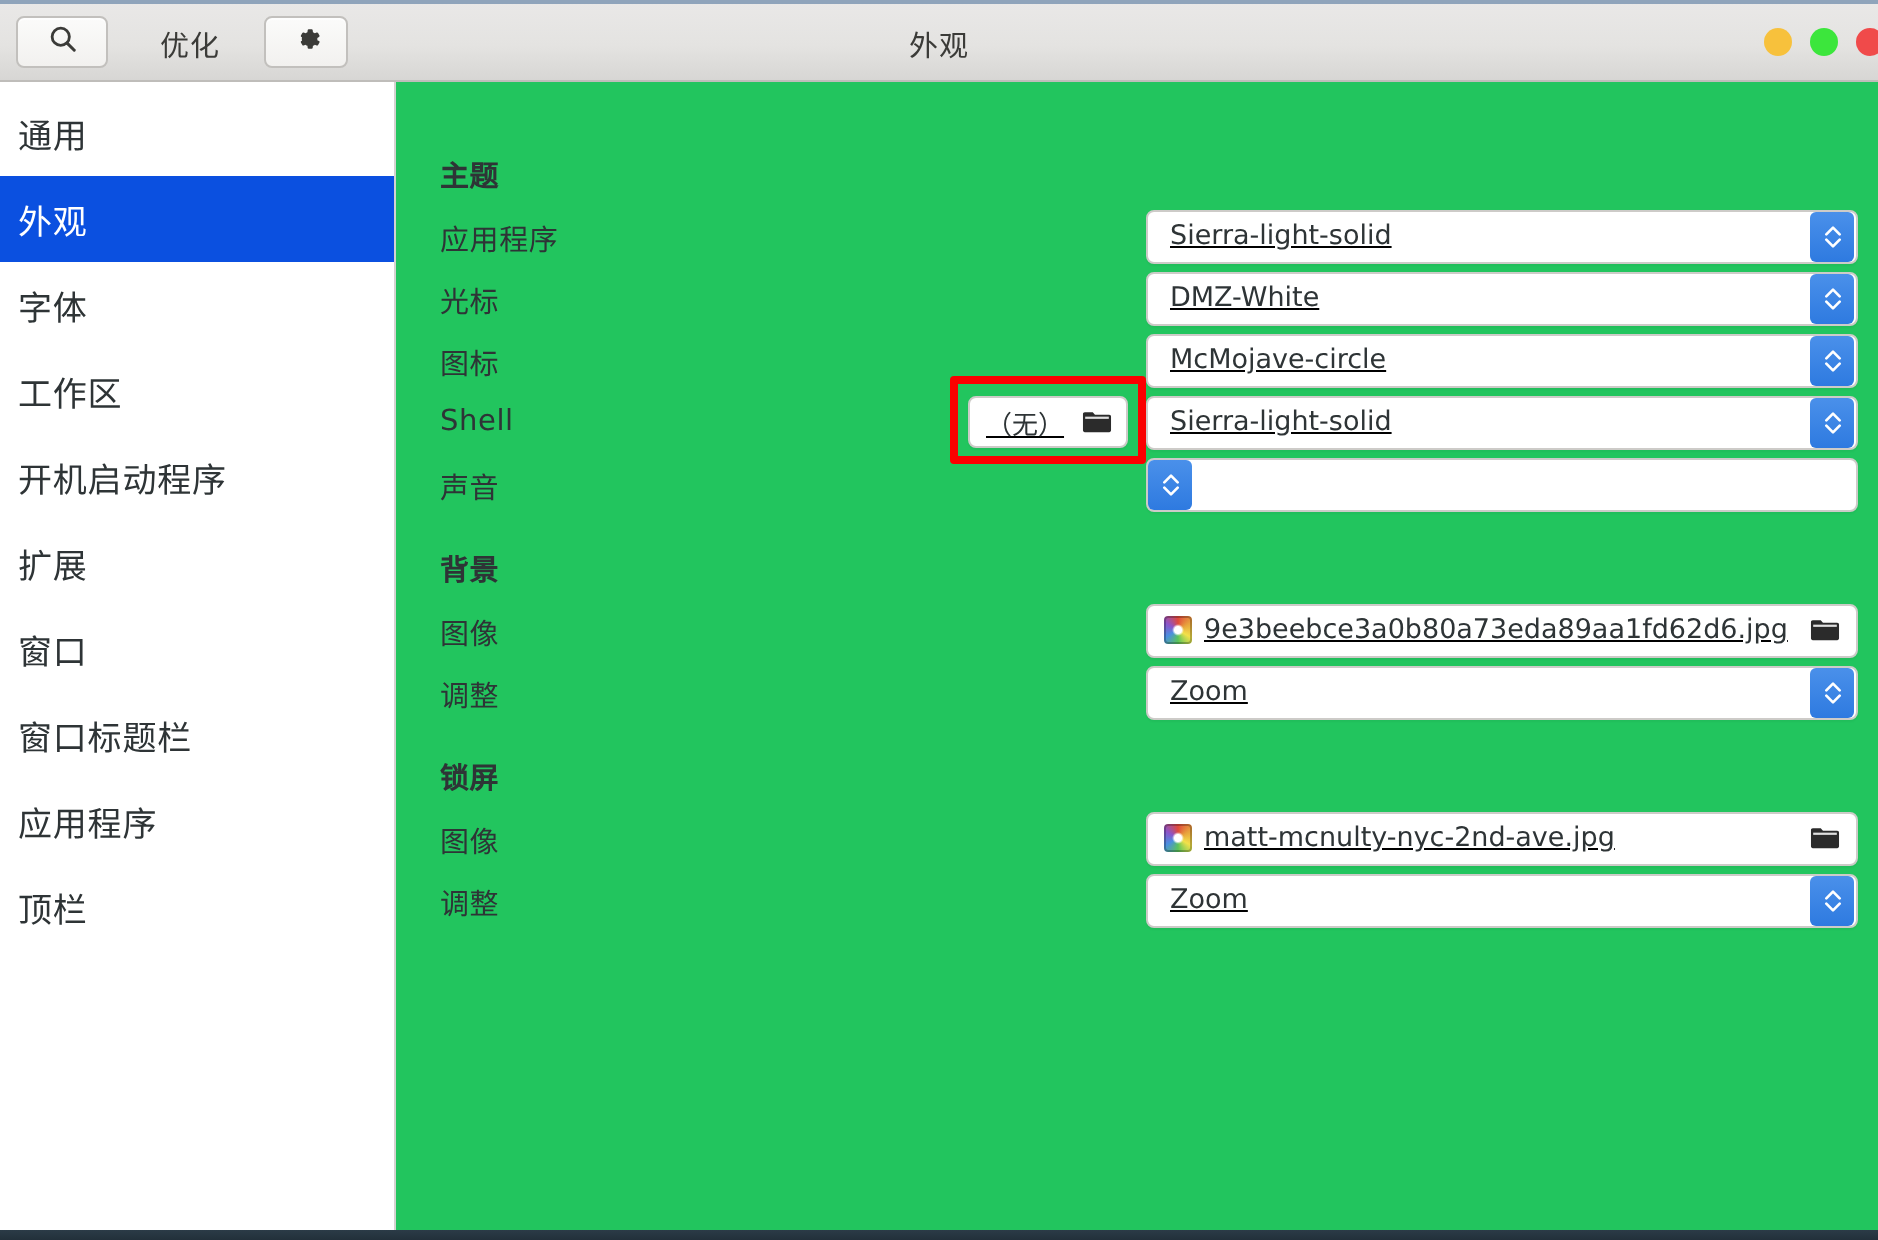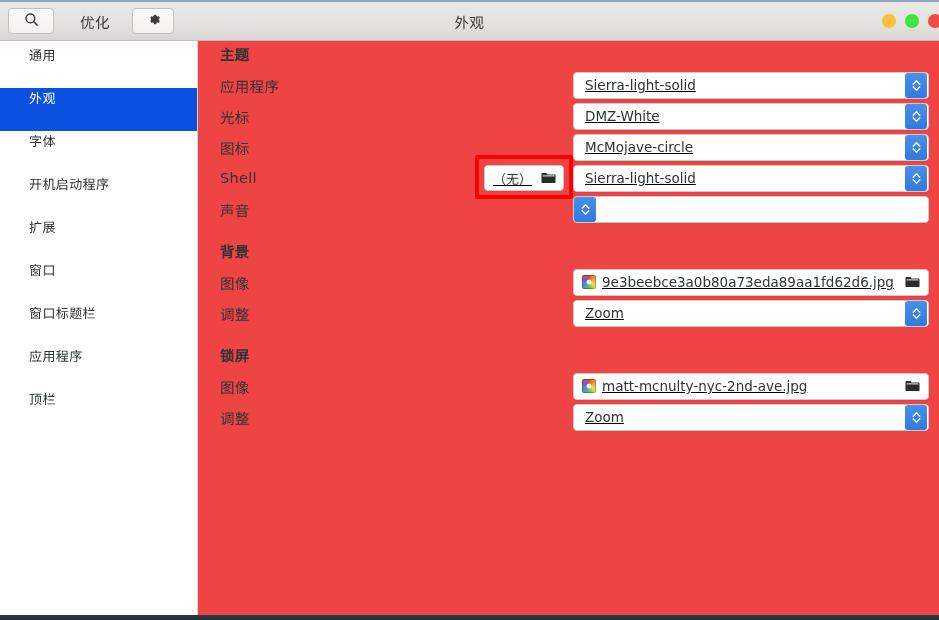--- a/index.html
+++ b/index.html
@@ -64,37 +64,37 @@
 
   
   .sidebar {
     width: 198px; min-width: 198px;
     background: #ffffff;
     border-right: 1px solid #d4d2d0;
     padding-top: 4px;
   }
   .side-item {
     height: 43px;
-    display: flex; align-items: flex-start;
-    padding-left: 29px;
-    font-size: 13px;
+    display: flex; align-items: center;
+    padding-left: 9px;
+    font-size: 17px;
     color: #2e3436;
     cursor: pointer;
     letter-spacing: .4px;
   }
   .side-item.selected {
     background: #0b50e0;
     color: #ffffff;
   }
 
   
   .main {
     flex: 1;
-    background: #ef4444;
-    padding: 2px 10px 0 0;
+    background: #22c55e;
+    padding: 35px 10px 0 0;
     overflow: hidden;
     position: relative;
   }
   .section-title {
     font-size: 14.5px;
     font-weight: bold;
     color: #2e3436;
     margin-left: 22px;
     margin-bottom: 6px;
     letter-spacing: .3px;
@@ -251,20 +251,23 @@
       <div class="side-item">
         <span>通用</span>
       </div>
       <div class="side-item selected">
         <span>外观</span>
       </div>
       <div class="side-item">
         <span>字体</span>
       </div>
       <div class="side-item">
+        <span>工作区</span>
+      </div>
+      <div class="side-item">
         <span>开机启动程序</span>
       </div>
       <div class="side-item">
         <span>扩展</span>
       </div>
       <div class="side-item">
         <span>窗口</span>
       </div>
       <div class="side-item">
         <span>窗口标题栏</span>

